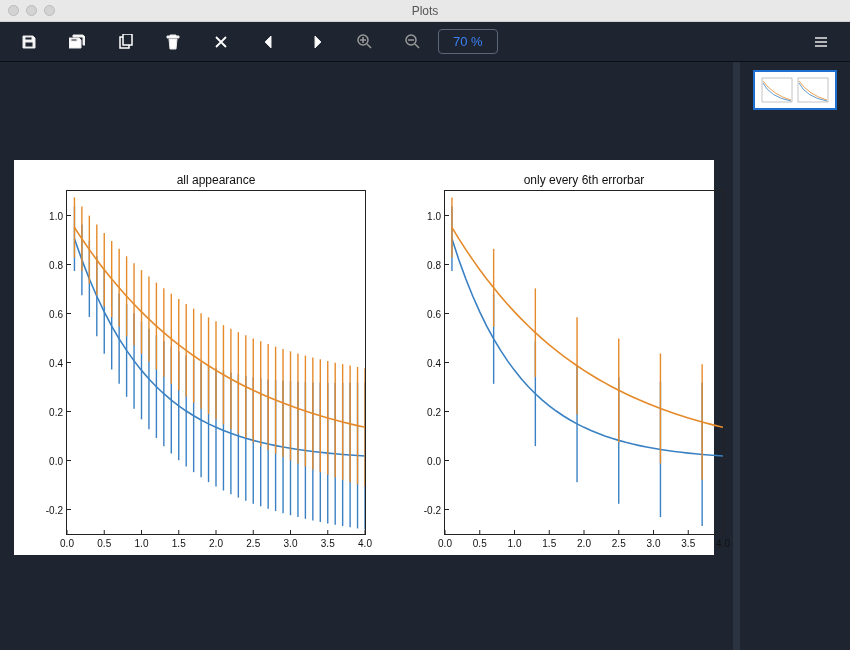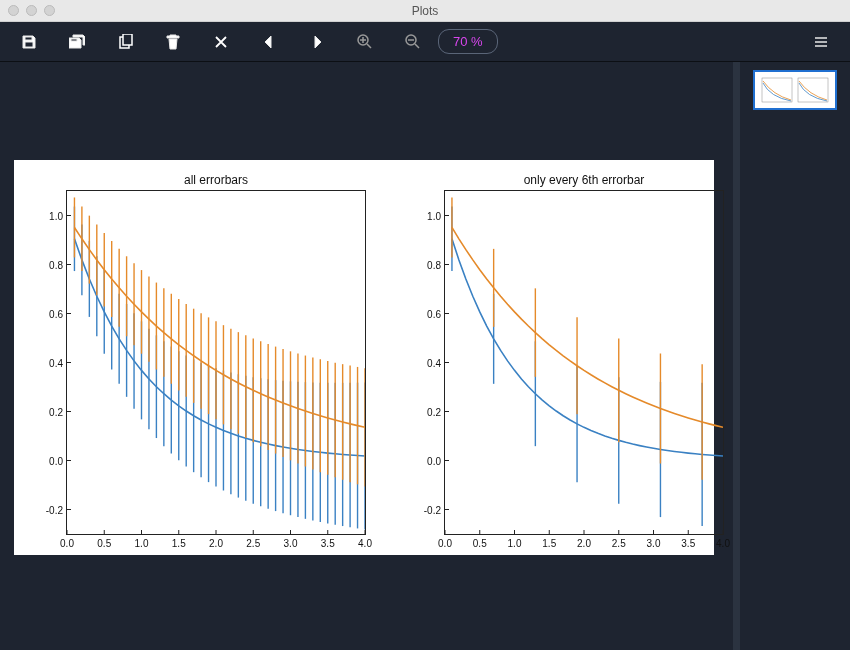--- a/index.html
+++ b/index.html
@@ -35,23 +35,23 @@
   .tbtn {
     width: 38px; height: 38px;
     display: flex; align-items:center; justify-content:center;
     color: #e8e8e8;
     cursor: pointer;
   }
   .tbtn svg { width:16px; height:16px; stroke:#e8e8e8; fill:#e8e8e8; }
   .spacer { width: 10px; }
   .zoombox {
     border: 1px solid #5a6578;
-    border-radius: 11px;
+    border-radius: 4px;
     padding: 4px 14px;
-    color: #d946ef;
+    color: #3b82f6;
     font-size: 13px;
     margin-left: 6px;
   }
   .toolbar-right { margin-left:auto; }
   .content {
     flex: 1;
     display: flex;
     overflow: hidden;
   }
   .plotpane {
@@ -181,21 +181,21 @@
         <path stroke="#e8e8e8" stroke-width="1.6" d="M2 4h12M2 8h12M2 12h12"></path>
       </svg>
   </div>
 </div>
 
 <div class="content">
   <div class="plotpane">
     <div class="figure">
 
       <div class="subplot left">
-        <div class="subtitle">all errorbars</div>
+        <div class="subtitle">all appearance</div>
         <svg class="plotsvg" viewBox="0 0 298 343">
             <line x1="0" x2="4" y1="318.5" y2="318.5" stroke="#222"></line>
             <line x1="0" x2="4" y1="269.5" y2="269.5" stroke="#222"></line>
             <line x1="0" x2="4" y1="220.5" y2="220.5" stroke="#222"></line>
             <line x1="0" x2="4" y1="171.50000000000003" y2="171.50000000000003" stroke="#222"></line>
             <line x1="0" x2="4" y1="122.50000000000006" y2="122.50000000000006" stroke="#222"></line>
             <line x1="0" x2="4" y1="73.5" y2="73.5" stroke="#222"></line>
             <line x1="0" x2="4" y1="24.5" y2="24.5" stroke="#222"></line>
             <line x1="0" x2="0" y1="343" y2="339" stroke="#222"></line>
             <line x1="37.25" x2="37.25" y1="343" y2="339" stroke="#222"></line>

